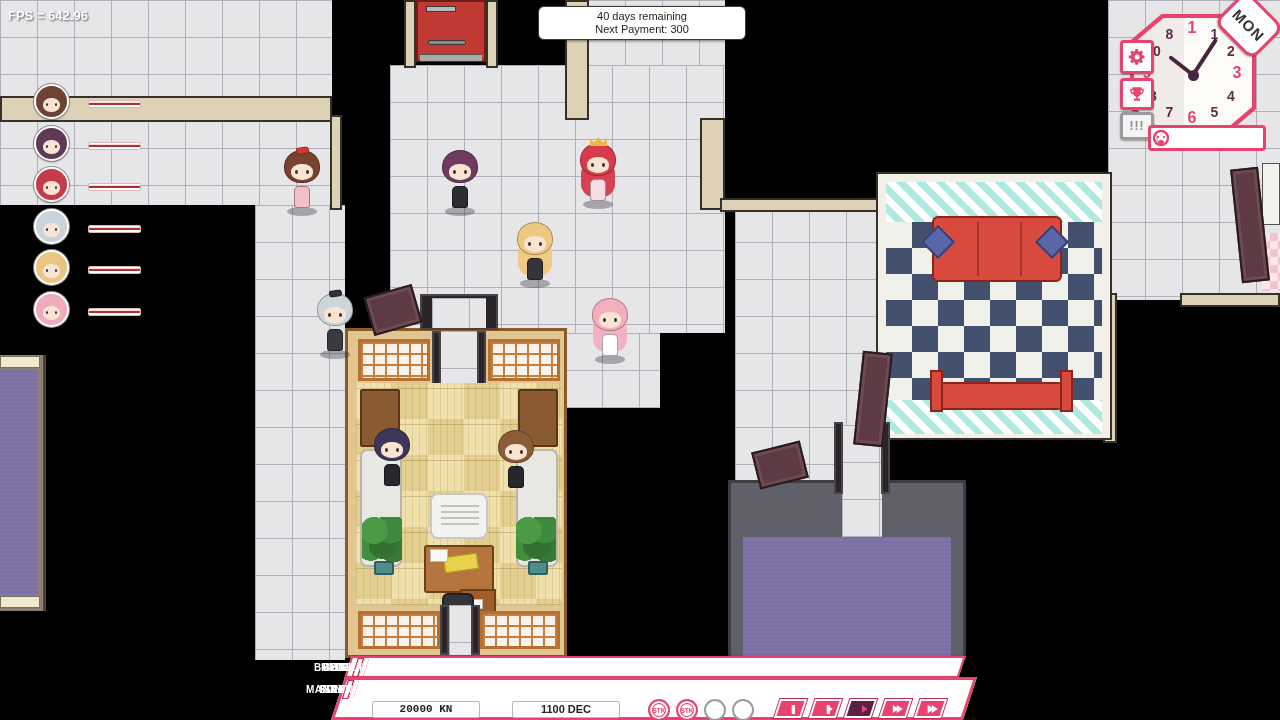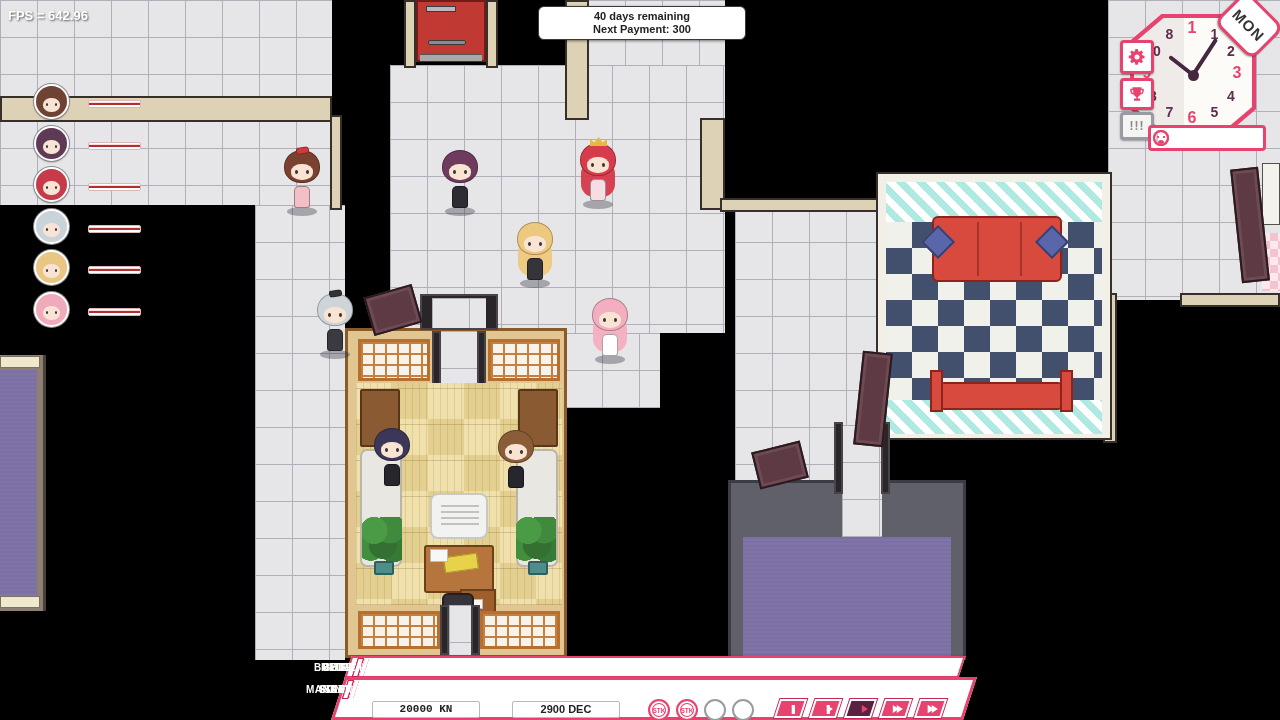--- a/index.html
+++ b/index.html
@@ -66,21 +66,21 @@
   .ch-face::before{content:"";position:absolute;left:4px;top:6px;width:3px;height:4px;background:#333;
     border-radius:50%;box-shadow:11px 0 0 #333;}
   .acc-bow{left:14px;top:-3px;width:13px;height:7px;border-radius:3px;transform:rotate(-8deg);border:1px solid rgba(0,0,0,.3);}
   .acc-crown{left:12px;top:-6px;width:17px;height:9px;background:#e8b93a;
     clip-path:polygon(0 100%,0 20%,25% 60%,50% 0,75% 60%,100% 20%,100% 100%);}
 
   
   .hud{z-index:10;}
   #fps{left:8px;top:8px;color:#fff;font-weight:bold;font-size:13px;text-shadow:1px 1px 2px rgba(0,0,0,.6);z-index:11;}
   #payment{left:538px;top:6px;width:208px;height:34px;background:#fff;border:1px solid #3a3a3a;border-radius:6px;
-    box-shadow:0 1px 3px rgba(0,0,0,.5);text-align:center;font-size:11px;font-weight:bold;color:#222;
+    box-shadow:0 1px 3px rgba(0,0,0,.5);text-align:center;font-size:11px;font-weight:normal;color:#222;
     padding-top:3px;line-height:13px;z-index:11;}
 
   
   #clockbox{left:1112px;top:0;width:168px;height:156px;z-index:11;}
   .octa-out{left:18px;top:14px;width:126px;height:122px;background:var(--accent);
     clip-path:polygon(25% 0,75% 0,100% 22%,100% 78%,75% 100%,25% 100%,0 78%,0 22%);}
   .octa-in{left:4px;top:4px;width:118px;height:114px;background:#fdfbf7;
     clip-path:polygon(25% 0,75% 0,100% 22%,100% 78%,75% 100%,25% 100%,0 78%,0 22%);}
   .clock-shade{left:0;top:0;width:42%;height:100%;background:rgba(70,55,70,.08);}
   .clock-num{width:16px;height:16px;margin-left:-8px;margin-top:-8px;text-align:center;
@@ -455,21 +455,21 @@
         <div class="mbtn">
           <span>SET LIVE</span>
         </div>
         <div class="msep"></div>
         <div class="mbtn">
           <span>FINANCES</span>
         </div>
         <div class="msep"></div>
       </div>
     <div class="money" style="left:372px;top:701px;font-family:Liberation Mono, monospace;">20000 KN</div>
-    <div class="money" style="left:512px;top:701px;">2900 DEC</div>
+    <div class="money" style="left:512px;top:701px;">1100 DEC</div>
     <div id="stkrow" style="left:0;top:0;width:1280px;height:720px;">
         <div class="stk" style="left: 648px; top: 699px;">STK</div>
         <div class="stk" style="left: 676px; top: 699px;">STK</div>
         <div class="stk empty" style="left: 704px; top: 699px;"></div>
         <div class="stk empty" style="left: 732px; top: 699px;"></div>
       </div>
     <div id="playrow" style="left:0;top:0;width:1280px;height:720px;">
         <div class="pbtn" style="left: 777px; top: 699px;">
           <span class="ic">
             <span class="bar"></span>

